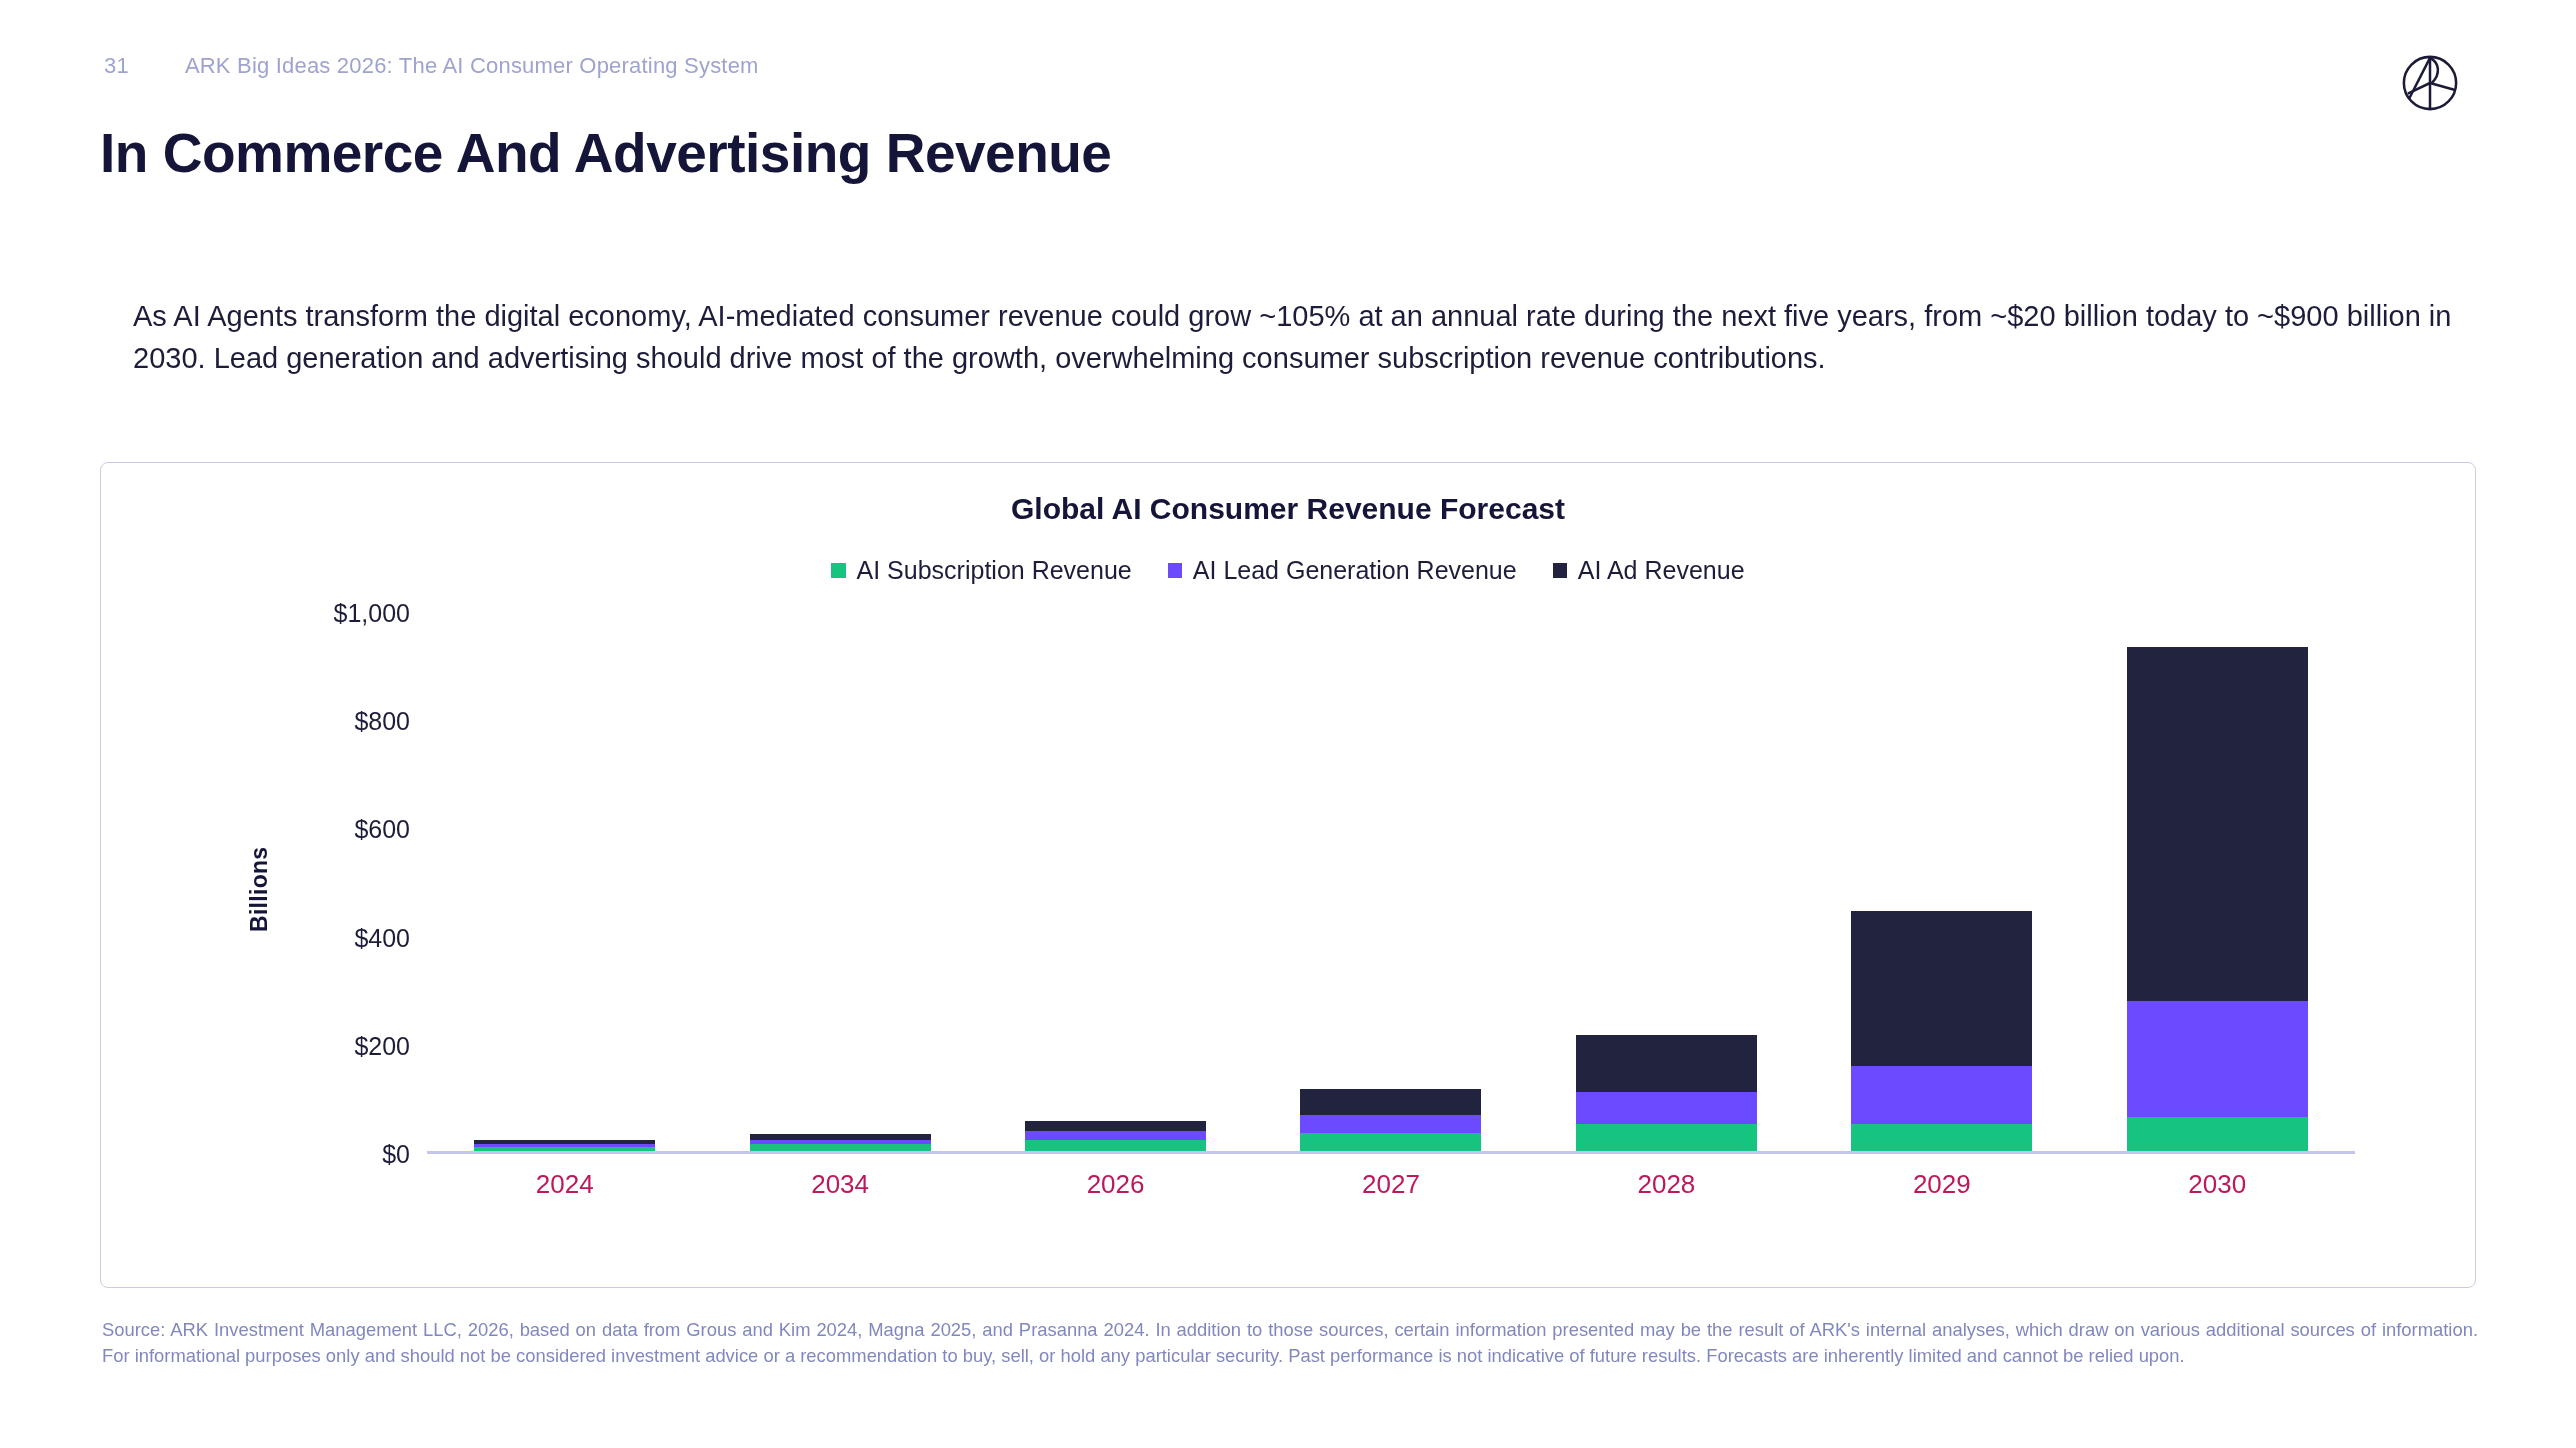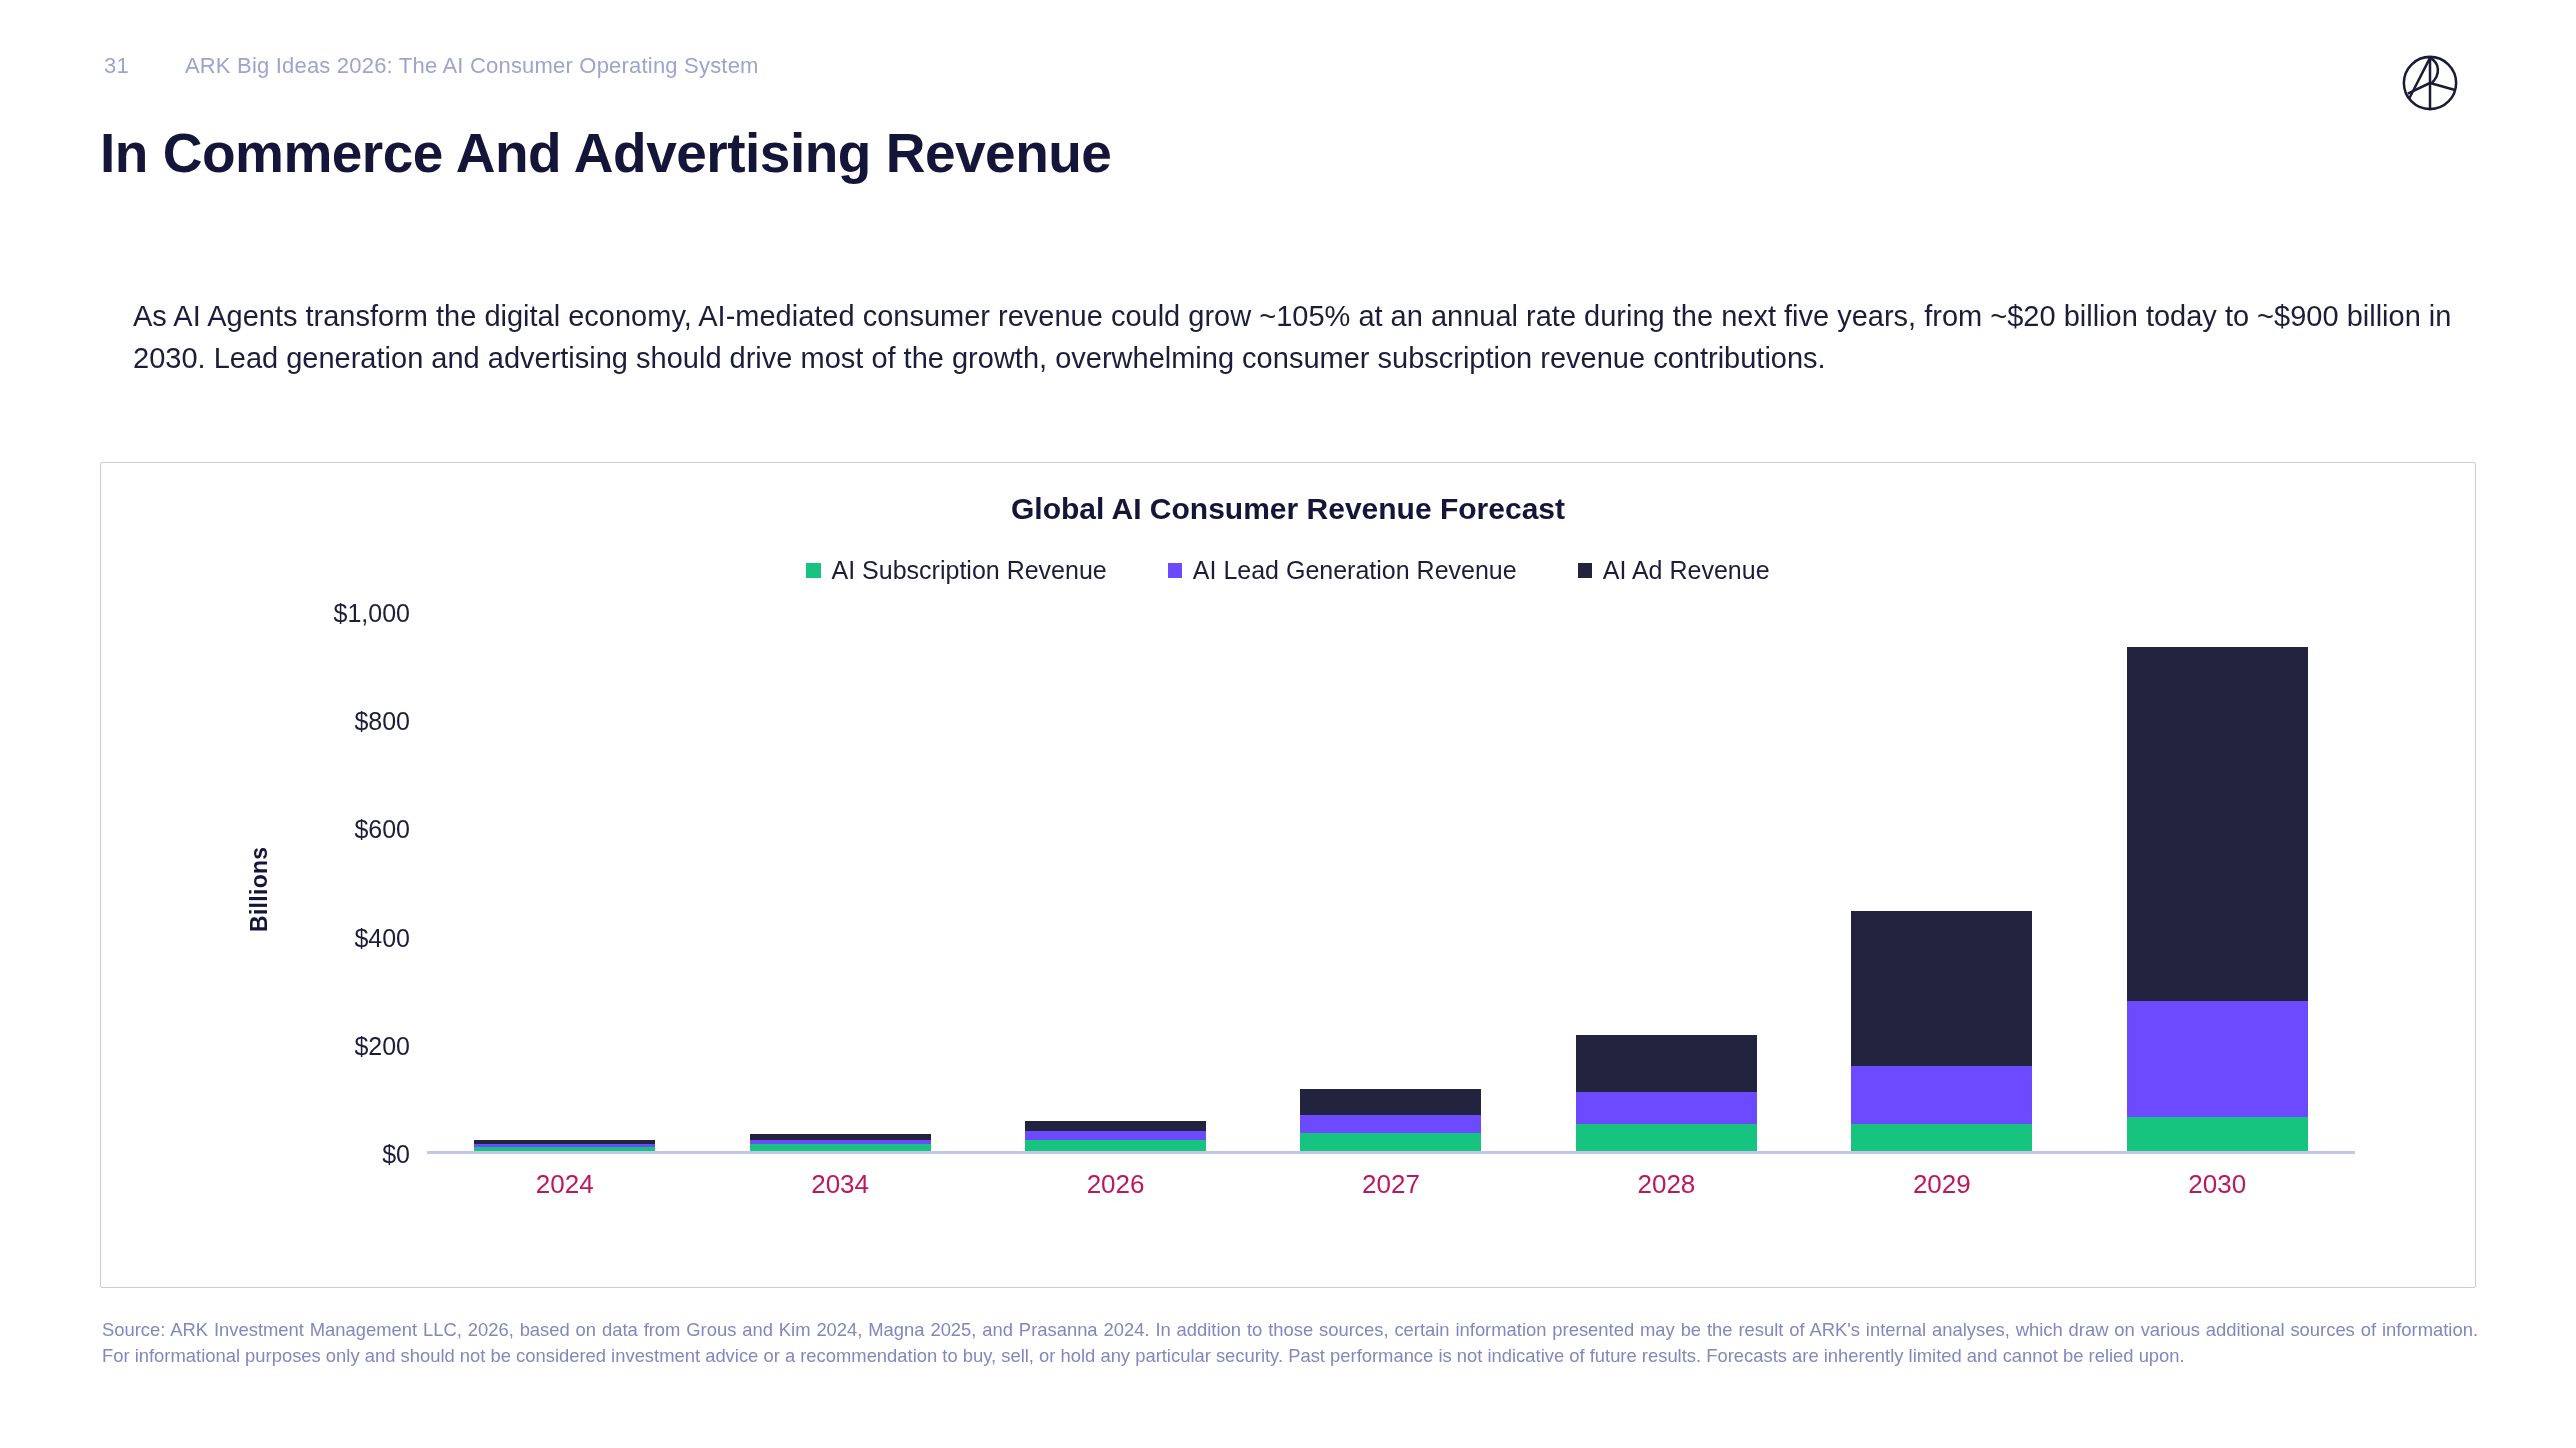--- a/index.html
+++ b/index.html
@@ -74,21 +74,21 @@
   }
 
   
   .chart-card {
     position: absolute;
     top: 462px;
     left: 100px;
     width: 2376px;
     height: 826px;
     border: 1px solid #c9cbe6;
-    border-radius: 2px;
+    border-radius: 8px;
     background: #ffffff;
   }
 
   .chart-title {
     position: absolute;
     top: 29px;
     left: 0;
     width: 100%;
     text-align: center;
     font-size: 30px;
@@ -97,21 +97,21 @@
     font-stretch: condensed;
   }
 
   .legend {
     position: absolute;
     top: 93px;
     left: 0;
     width: 100%;
     display: flex;
     justify-content: center;
-    gap: 61px;
+    gap: 36px;
   }
   .legend-item {
     display: flex;
     align-items: center;
     gap: 10.6px;
     font-size: 25px;
     color: #1d1d3b;
   }
   .legend-swatch {
     width: 14.5px;

